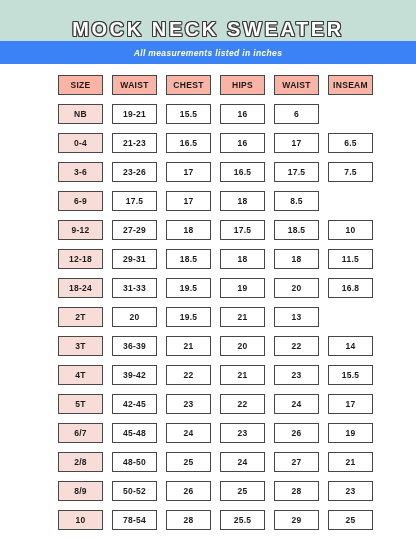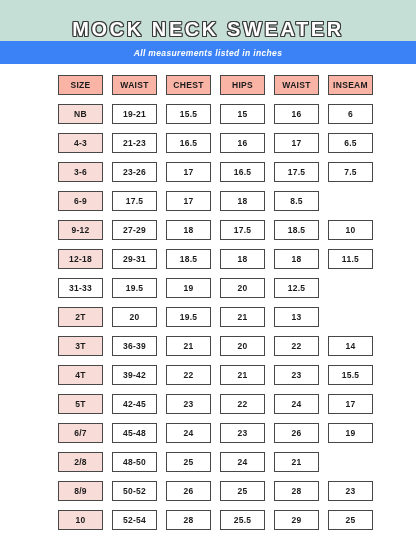--- a/index.html
+++ b/index.html
@@ -119,26 +119,25 @@
         <div class="cell header">CHEST</div>
         <div class="cell header">HIPS</div>
         <div class="cell header">WAIST</div>
         <div class="cell header">INSEAM</div>
       </div>
     <div id="body-rows">
         <div class="row">
           <div class="cell sizelabel">NB</div>
           <div class="cell">19-21</div>
           <div class="cell">15.5</div>
-          <div class="cell">15</div>
           <div class="cell">16</div>
           <div class="cell">6</div>
         </div>
         <div class="row">
-          <div class="cell sizelabel">4-3</div>
+          <div class="cell sizelabel">0-4</div>
           <div class="cell">21-23</div>
           <div class="cell">16.5</div>
           <div class="cell">16</div>
           <div class="cell">17</div>
           <div class="cell">6.5</div>
         </div>
         <div class="row">
           <div class="cell sizelabel">3-6</div>
           <div class="cell">23-26</div>
           <div class="cell">17</div>
@@ -163,25 +162,26 @@
         </div>
         <div class="row">
           <div class="cell sizelabel">12-18</div>
           <div class="cell">29-31</div>
           <div class="cell">18.5</div>
           <div class="cell">18</div>
           <div class="cell">18</div>
           <div class="cell">11.5</div>
         </div>
         <div class="row">
+          <div class="cell sizelabel">18-24</div>
           <div class="cell">31-33</div>
           <div class="cell">19.5</div>
           <div class="cell">19</div>
           <div class="cell">20</div>
-          <div class="cell">12.5</div>
+          <div class="cell">16.8</div>
         </div>
         <div class="row">
           <div class="cell sizelabel">2T</div>
           <div class="cell">20</div>
           <div class="cell">19.5</div>
           <div class="cell">21</div>
           <div class="cell">13</div>
         </div>
         <div class="row">
           <div class="cell sizelabel">3T</div>
@@ -213,33 +213,34 @@
           <div class="cell">24</div>
           <div class="cell">23</div>
           <div class="cell">26</div>
           <div class="cell">19</div>
         </div>
         <div class="row">
           <div class="cell sizelabel">2/8</div>
           <div class="cell">48-50</div>
           <div class="cell">25</div>
           <div class="cell">24</div>
+          <div class="cell">27</div>
           <div class="cell">21</div>
         </div>
         <div class="row">
           <div class="cell sizelabel">8/9</div>
           <div class="cell">50-52</div>
           <div class="cell">26</div>
           <div class="cell">25</div>
           <div class="cell">28</div>
           <div class="cell">23</div>
         </div>
         <div class="row">
           <div class="cell sizelabel">10</div>
-          <div class="cell">52-54</div>
+          <div class="cell">78-54</div>
           <div class="cell">28</div>
           <div class="cell">25.5</div>
           <div class="cell">29</div>
           <div class="cell">25</div>
         </div>
       </div>
   </div>
 
 </div>
 

